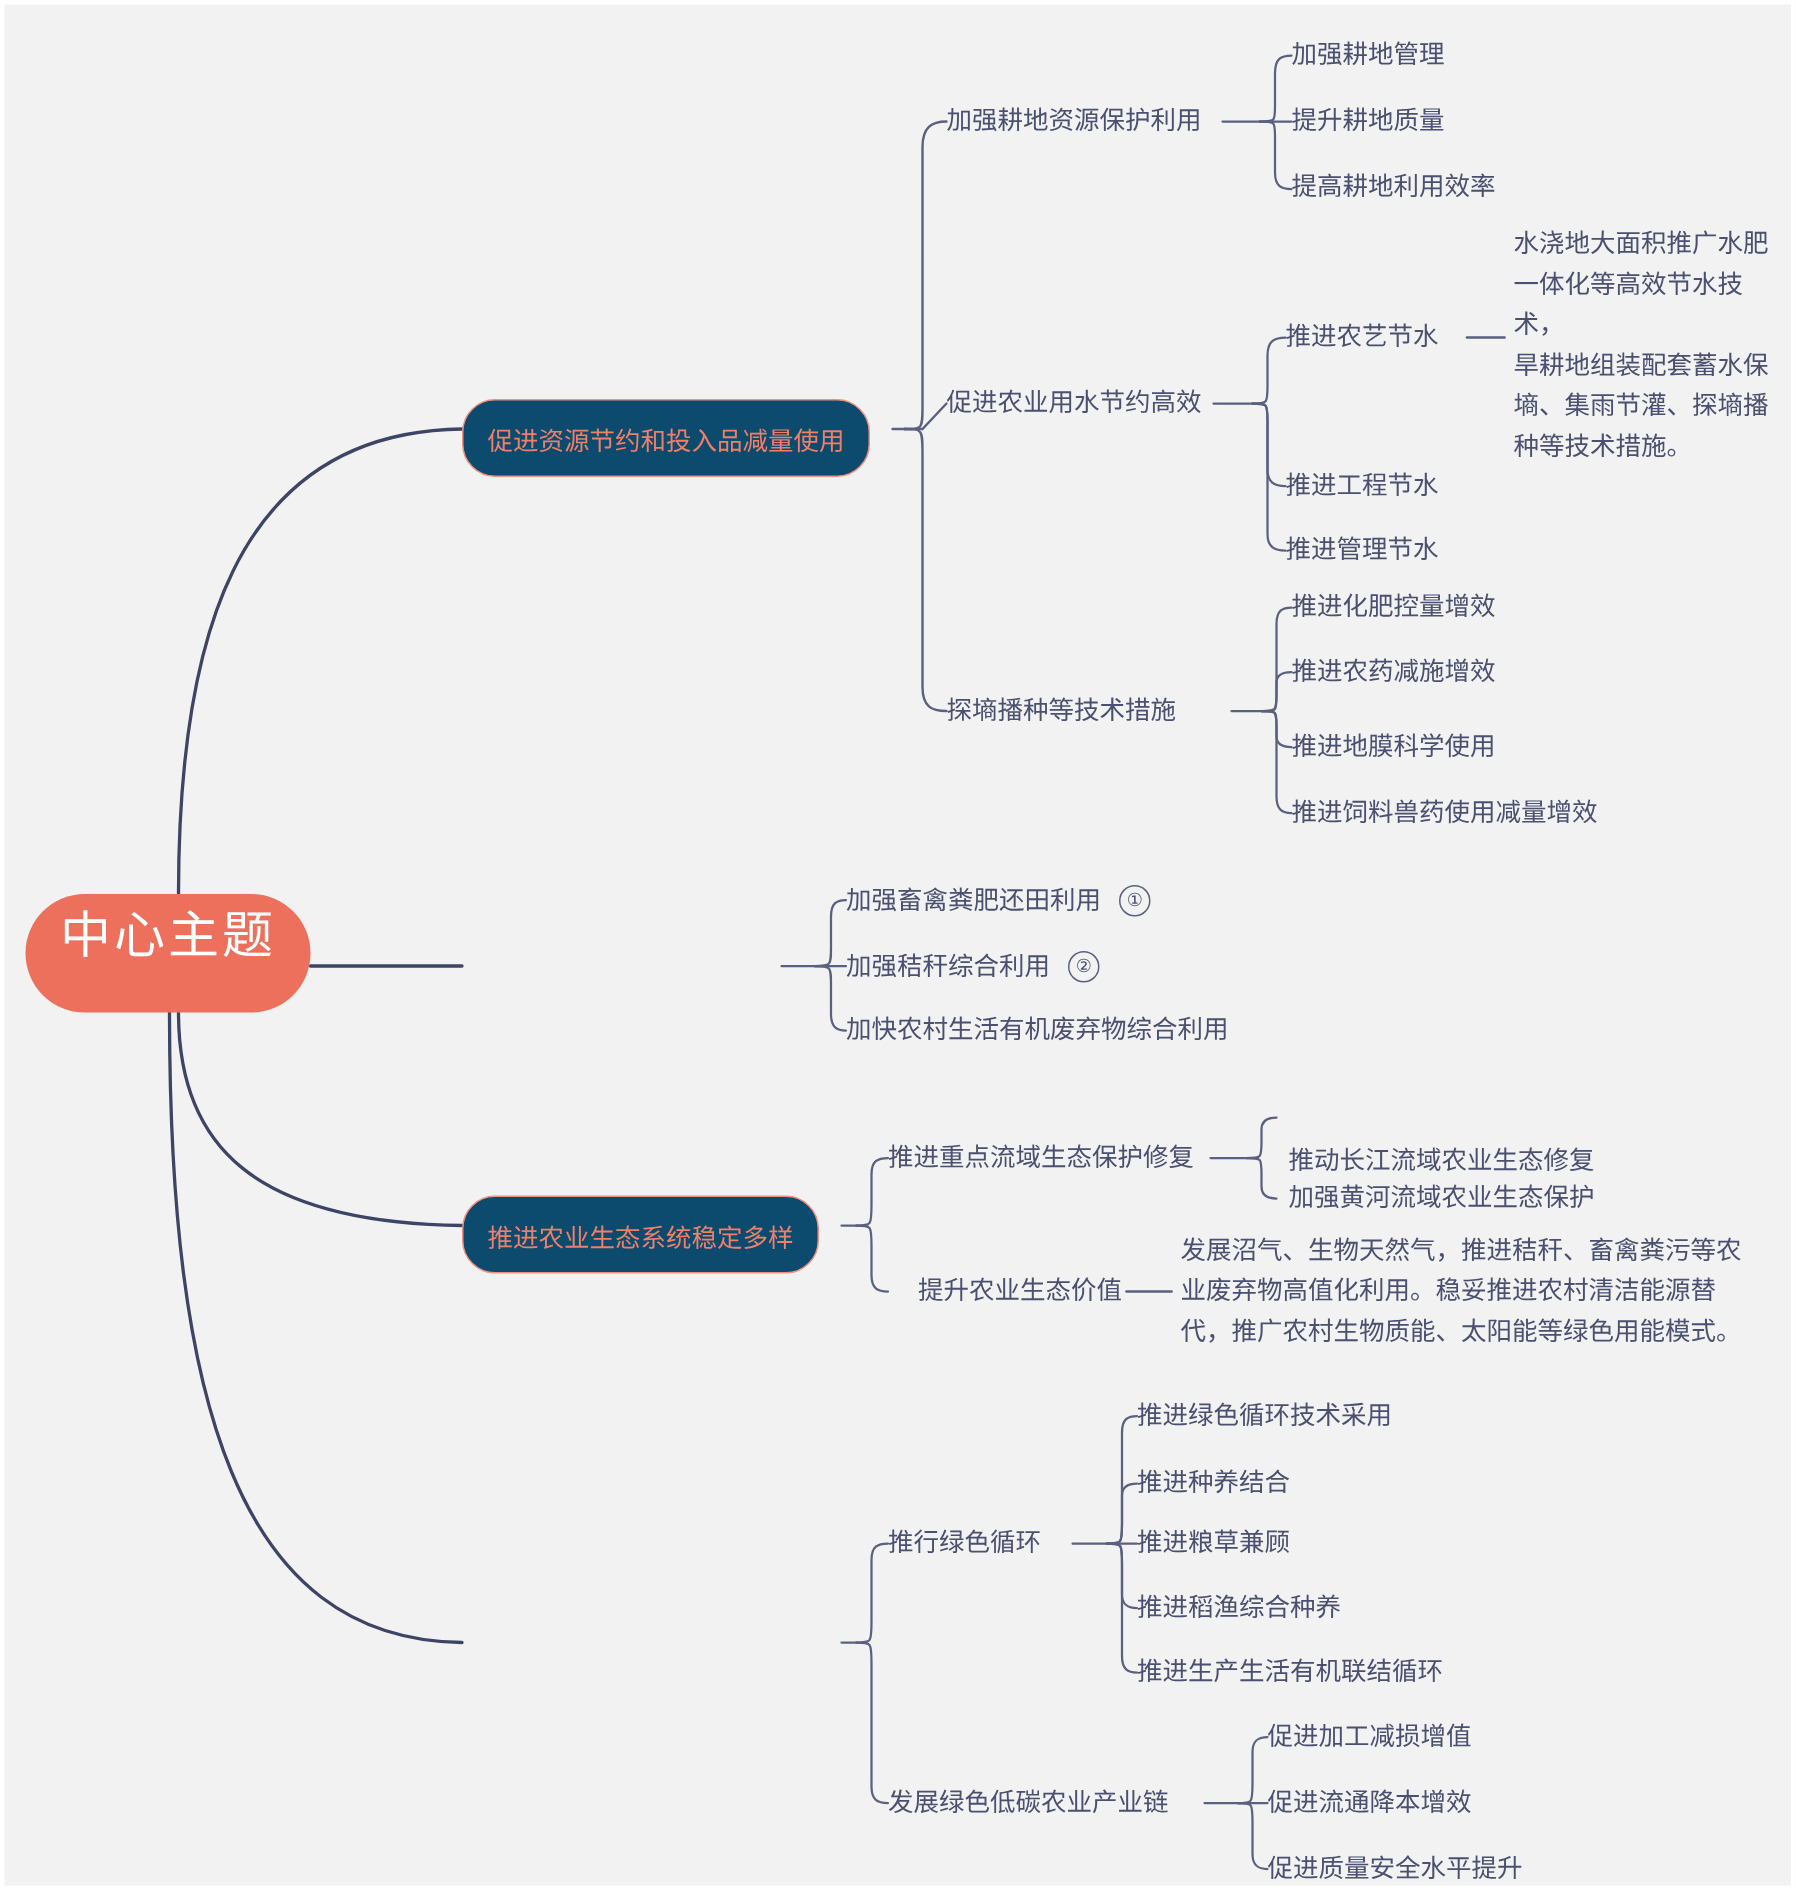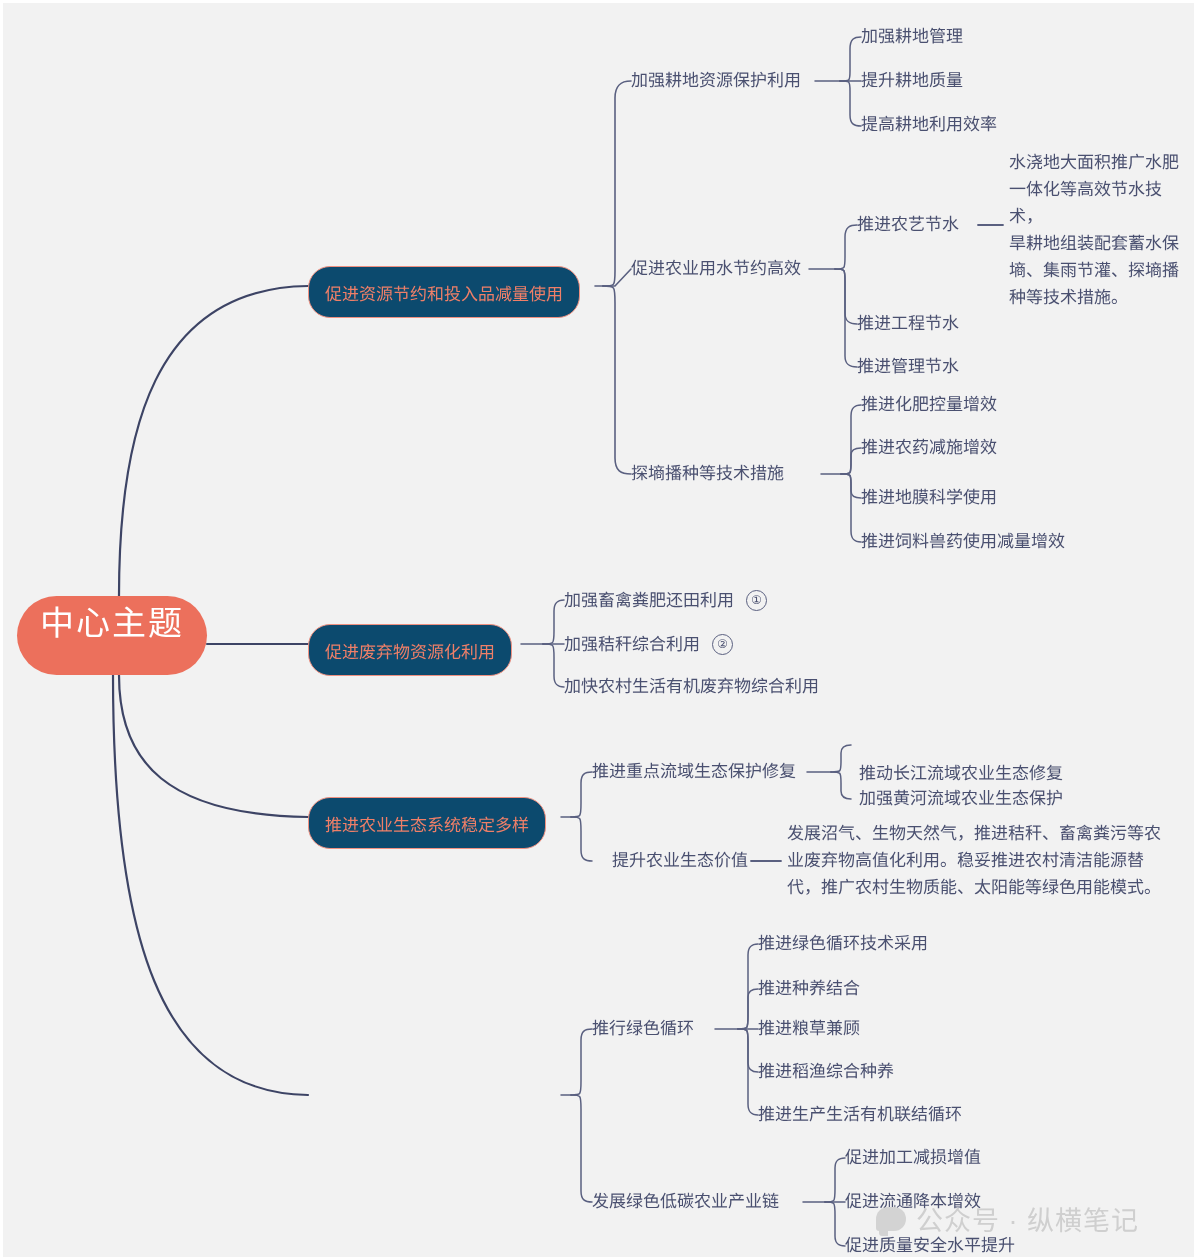--- a/index.html
+++ b/index.html
@@ -231,23 +231,20 @@
 旱耕地组装配套蓄水保墒、集雨节灌、探墒播种等技术措施。</div>
   <div class="txt lvl3" style="left:854px; top:311px;">推进工程节水</div>
   <div class="txt lvl3" style="left:854px; top:354px;">推进管理节水</div>
 
   <div class="txt" style="left:628px; top:461px;">探墒播种等技术措施</div>
   <div class="txt lvl3" style="left:858px; top:392px;">推进化肥控量增效</div>
   <div class="txt lvl3" style="left:858px; top:435px;">推进农药减施增效</div>
   <div class="txt lvl3" style="left:858px; top:485px;">推进地膜科学使用</div>
   <div class="txt lvl3" style="left:858px; top:529px;">推进饲料兽药使用减量增效</div>
 
-  <div class="branch-node" style="left:305px; top:621px;">
-    <span>促进废弃物资源化利用</span>
-  </div>
 
   <div class="txt" style="left:561px; top:587px;">
     <span>加强畜禽粪肥还田利用</span><span class="marker">①</span>
   </div>
   <div class="txt" style="left:561px; top:631px;">
     <span>加强秸秆综合利用</span><span class="marker">②</span>
   </div>
   <div class="txt" style="left:561px; top:674px;">加快农村生活有机废弃物综合利用</div>
 
   <div class="branch-node" style="left:305px; top:794px;">
@@ -269,18 +266,14 @@
   <div class="txt lvl3" style="left:755px; top:976px;">推进种养结合</div>
   <div class="txt lvl3" style="left:755px; top:1016px;">推进粮草兼顾</div>
   <div class="txt lvl3" style="left:755px; top:1059px;">推进稻渔综合种养</div>
   <div class="txt lvl3" style="left:755px; top:1102px;">推进生产生活有机联结循环</div>
 
   <div class="txt" style="left:589px; top:1189px;">发展绿色低碳农业产业链</div>
   <div class="txt lvl3" style="left:842px; top:1145px;">促进加工减损增值</div>
   <div class="txt lvl3" style="left:842px; top:1189px;">促进流通降本增效</div>
   <div class="txt lvl3" style="left:842px; top:1233px;">促进质量安全水平提升</div>
 
-  <div class="watermark">
-    <span class="wm-bubble"></span>
-    <span>公众号 · 纵横笔记</span>
-  </div>
 
 </div>
 
 </body></html>

